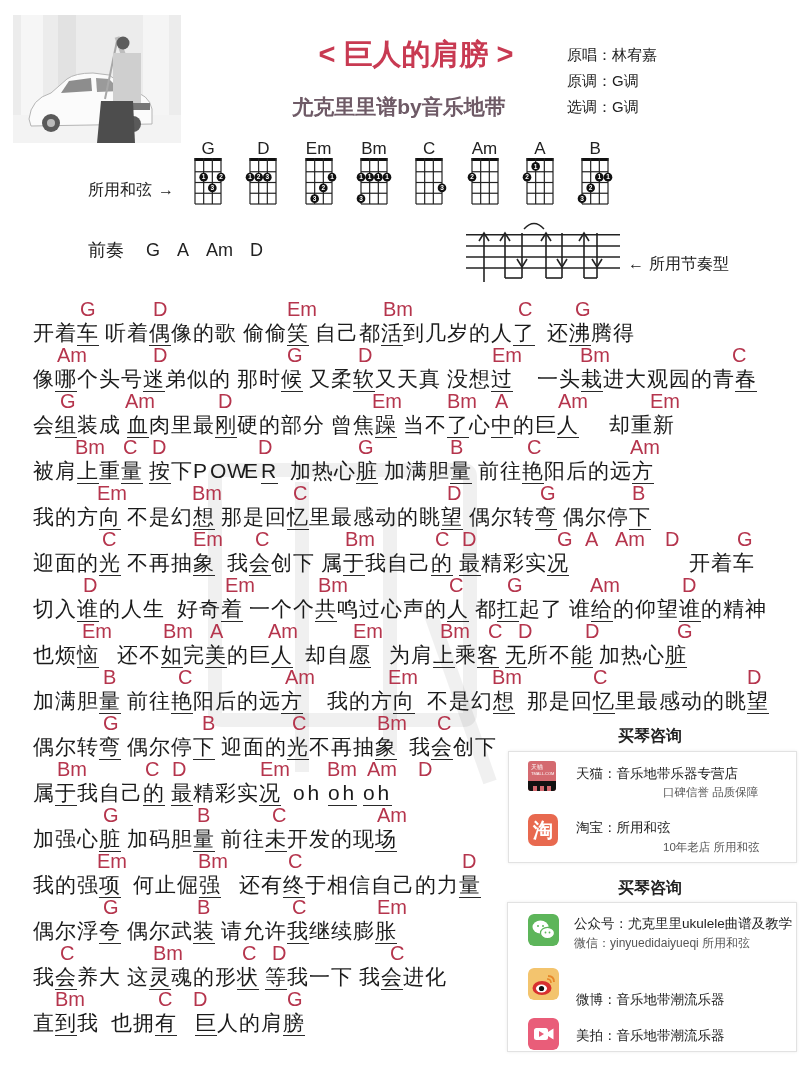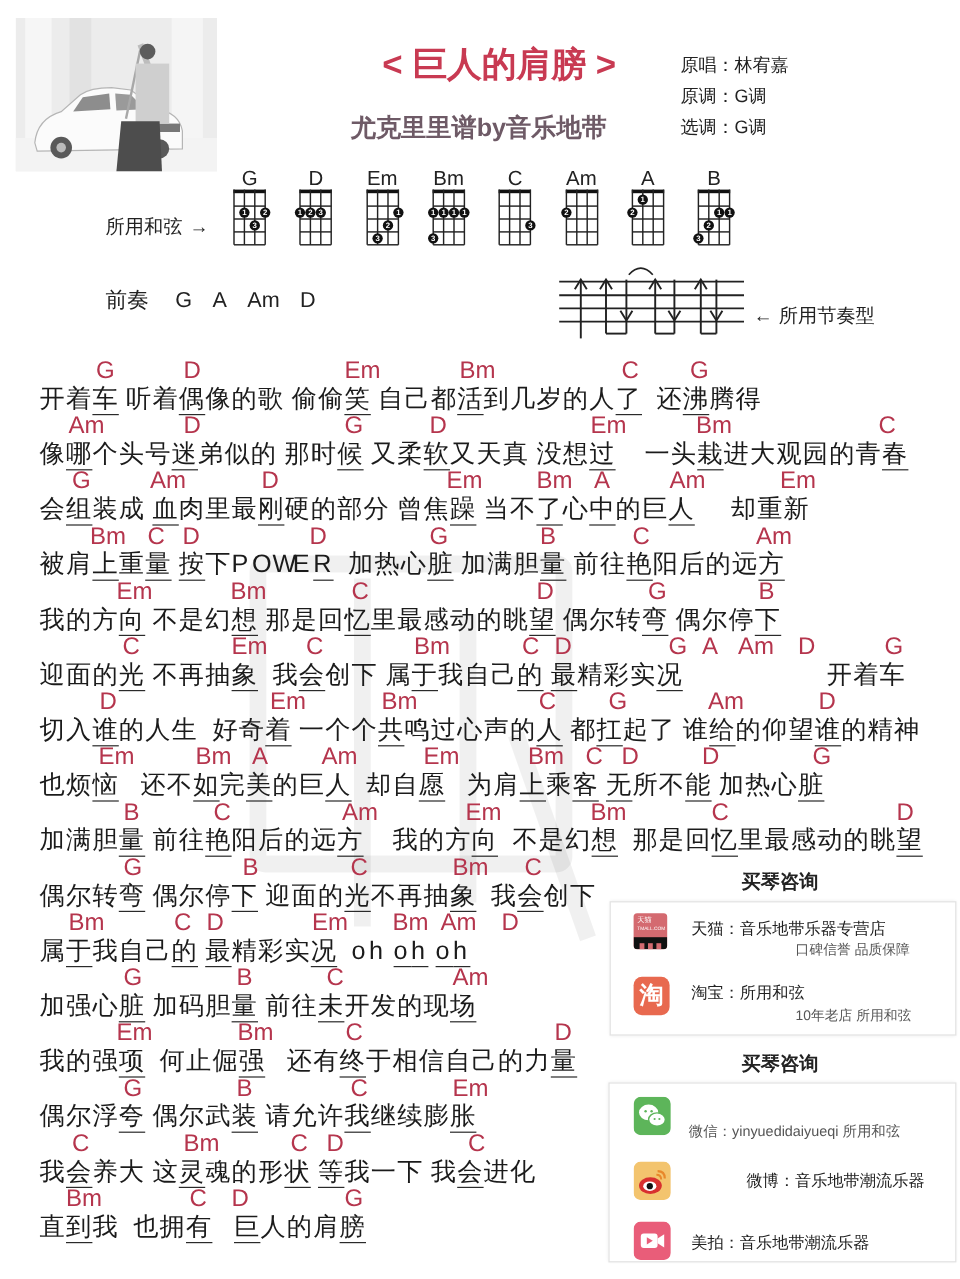--- a/index.html
+++ b/index.html
@@ -447,31 +447,32 @@
 <div class="side-box" style="left:507px;top:902px;width:290px;height:150px;">
   <svg class="icon" style="left:20px;top:11px;" width="31" height="32" viewBox="0 0 31 32">
     <rect x="0" y="0" width="31" height="32" rx="6" fill="#5db55a"></rect>
     <ellipse cx="12.5" cy="13" rx="8" ry="6.5" fill="#fff"></ellipse>
     <ellipse cx="19.5" cy="19" rx="7" ry="5.6" fill="#fff" stroke="#5db55a" stroke-width="1.2"></ellipse>
     <circle cx="10" cy="12" r="1" fill="#5db55a"></circle>
       <circle cx="15" cy="12" r="1" fill="#5db55a"></circle>
     <circle cx="17.5" cy="18.5" r="0.9" fill="#5db55a"></circle>
       <circle cx="21.5" cy="18.5" r="0.9" fill="#5db55a"></circle>
   </svg>
+  <div class="item-main" style="left:66px;top:13px;"><span>公众号</span><span>：</span><span>尤克里里ukulele曲谱及教学</span></div>
   <div class="item-note" style="left:66px;top:33px;font-size:12px;">微信：yinyuedidaiyueqi  所用和弦</div>
 
   <svg class="icon" style="left:20px;top:65px;" width="31" height="32" viewBox="0 0 31 32">
     <rect x="0" y="0" width="31" height="32" rx="6" fill="#f3c46e"></rect>
     <ellipse cx="14" cy="20" rx="9.5" ry="7" fill="#d8302f"></ellipse>
     <ellipse cx="13.5" cy="20.5" rx="5.5" ry="4" fill="#fff"></ellipse>
     <circle cx="13.5" cy="20.5" r="2.6" fill="#111"></circle>
     <path d="M20,8 Q26,8 26,14" fill="none" stroke="#e8872a" stroke-width="1.8"></path>
     <path d="M19,11 Q23,11 23,15" fill="none" stroke="#e8872a" stroke-width="1.6"></path>
   </svg>
-  <div class="item-main" style="left:68px;top:73px;margin-left:46px;"><span>微博</span><span>：</span><span>音乐地带潮流乐器</span></div>
+  <div class="item-main" style="left:68px;top:89px;"><span>微博</span><span>：</span><span>音乐地带潮流乐器</span></div>
 
   <svg class="icon" style="left:20px;top:115px;" width="31" height="32" viewBox="0 0 31 32">
     <rect x="0" y="0" width="31" height="32" rx="6" fill="#e95d79"></rect>
     <rect x="6" y="10" width="14" height="12" rx="2.5" fill="#fff"></rect>
     <path d="M20,14 L25.5,10.5 L25.5,21.5 L20,18 Z" fill="#fff"></path>
     <path d="M11,13 L16,16 L11,19 Z" fill="#e95d79"></path>
   </svg>
   <div class="item-main" style="left:68px;top:125px;"><span>美拍</span><span>：</span><span>音乐地带潮流乐器</span></div>
 </div>
 

